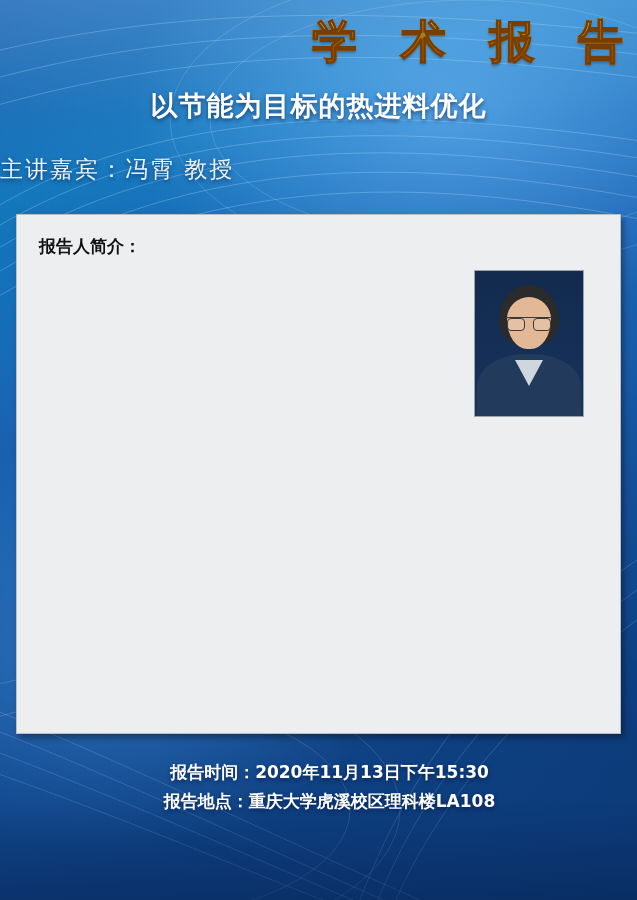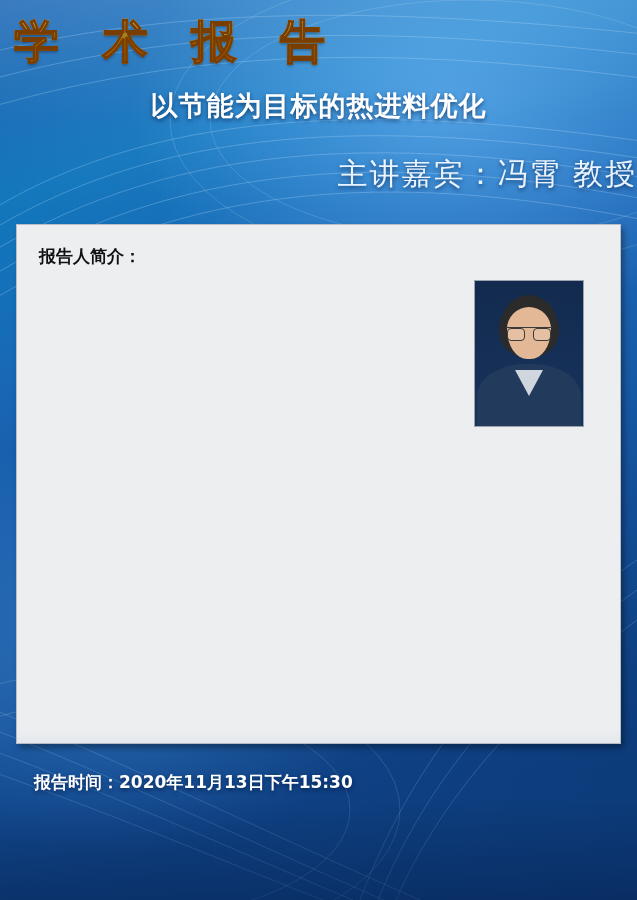--- a/index.html
+++ b/index.html
@@ -36,21 +36,21 @@
   }
   .bottomglow {
     position: absolute;
     left: 0; right: 0; bottom: 0;
     height: 170px;
     background: linear-gradient(0deg, rgba(8,40,90,0.55) 0%, rgba(15,70,140,0.18) 60%, rgba(255,255,255,0) 100%);
   }
 
   .title-main {
     position: relative;
-    text-align: left;
+    text-align: right;
     padding-top: 12px;
     font-family: "DejaVu Sans", sans-serif;
     font-size: 45px;
     font-weight: bold;
     letter-spacing: 14px;
     text-indent: 14px;
     background: linear-gradient(180deg, #fff9c4 0%, #ffe680 28%, #ffb300 58%, #f57c00 80%, #ffd54f 100%);
     -webkit-background-clip: text;
     background-clip: text;
     color: transparent;
@@ -63,24 +63,24 @@
     margin-top: 16px;
     font-family: "DejaVu Sans", sans-serif;
     font-size: 27px;
     font-weight: bold;
     color: #ffffff;
     letter-spacing: 1px;
     text-shadow: 0 2px 4px rgba(0,20,60,0.6);
   }
   .speaker {
     position: relative;
-    text-align: right;
+    text-align: left;
     margin-top: 30px;
     font-family: "DejaVu Sans", sans-serif;
-    font-size: 30px;
+    font-size: 23px;
     color: #eaf4ff;
     letter-spacing: 2px;
     text-shadow: 0 2px 4px rgba(0,20,60,0.6);
   }
 
   .card {
     position: relative;
     margin: 29px 16px 4px 16px;
     background: #eceef0;
     border: 1px solid #b9bfc6;
@@ -185,20 +185,21 @@
 
   .footer {
     position: relative;
     margin: 24px 12px 0 34px;
     font-family: "DejaVu Sans", sans-serif;
     color: #ffffff;
     font-weight: bold;
     font-size: 17px;
     line-height: 1.7;
     text-shadow: 0 2px 4px rgba(0,20,60,0.65);
+    text-align: center;
   }
   .footer .line { white-space: nowrap; }
 </style>
 </head>
 <body>
 
 <div class="poster">
 
   <div class="vglow"></div>
 
@@ -246,15 +247,16 @@
     </div>
 
     <div class="body-text">
     </div>
   </div>
 
   <div class="bottomglow"></div>
 
   <div class="footer">
     <div class="line">报告时间：2020年11月13日下午15:30</div>
+    <div class="line">报告地点：重庆大学虎溪校区理科楼LA108</div>
   </div>
 
 </div>
 
 </body></html>

